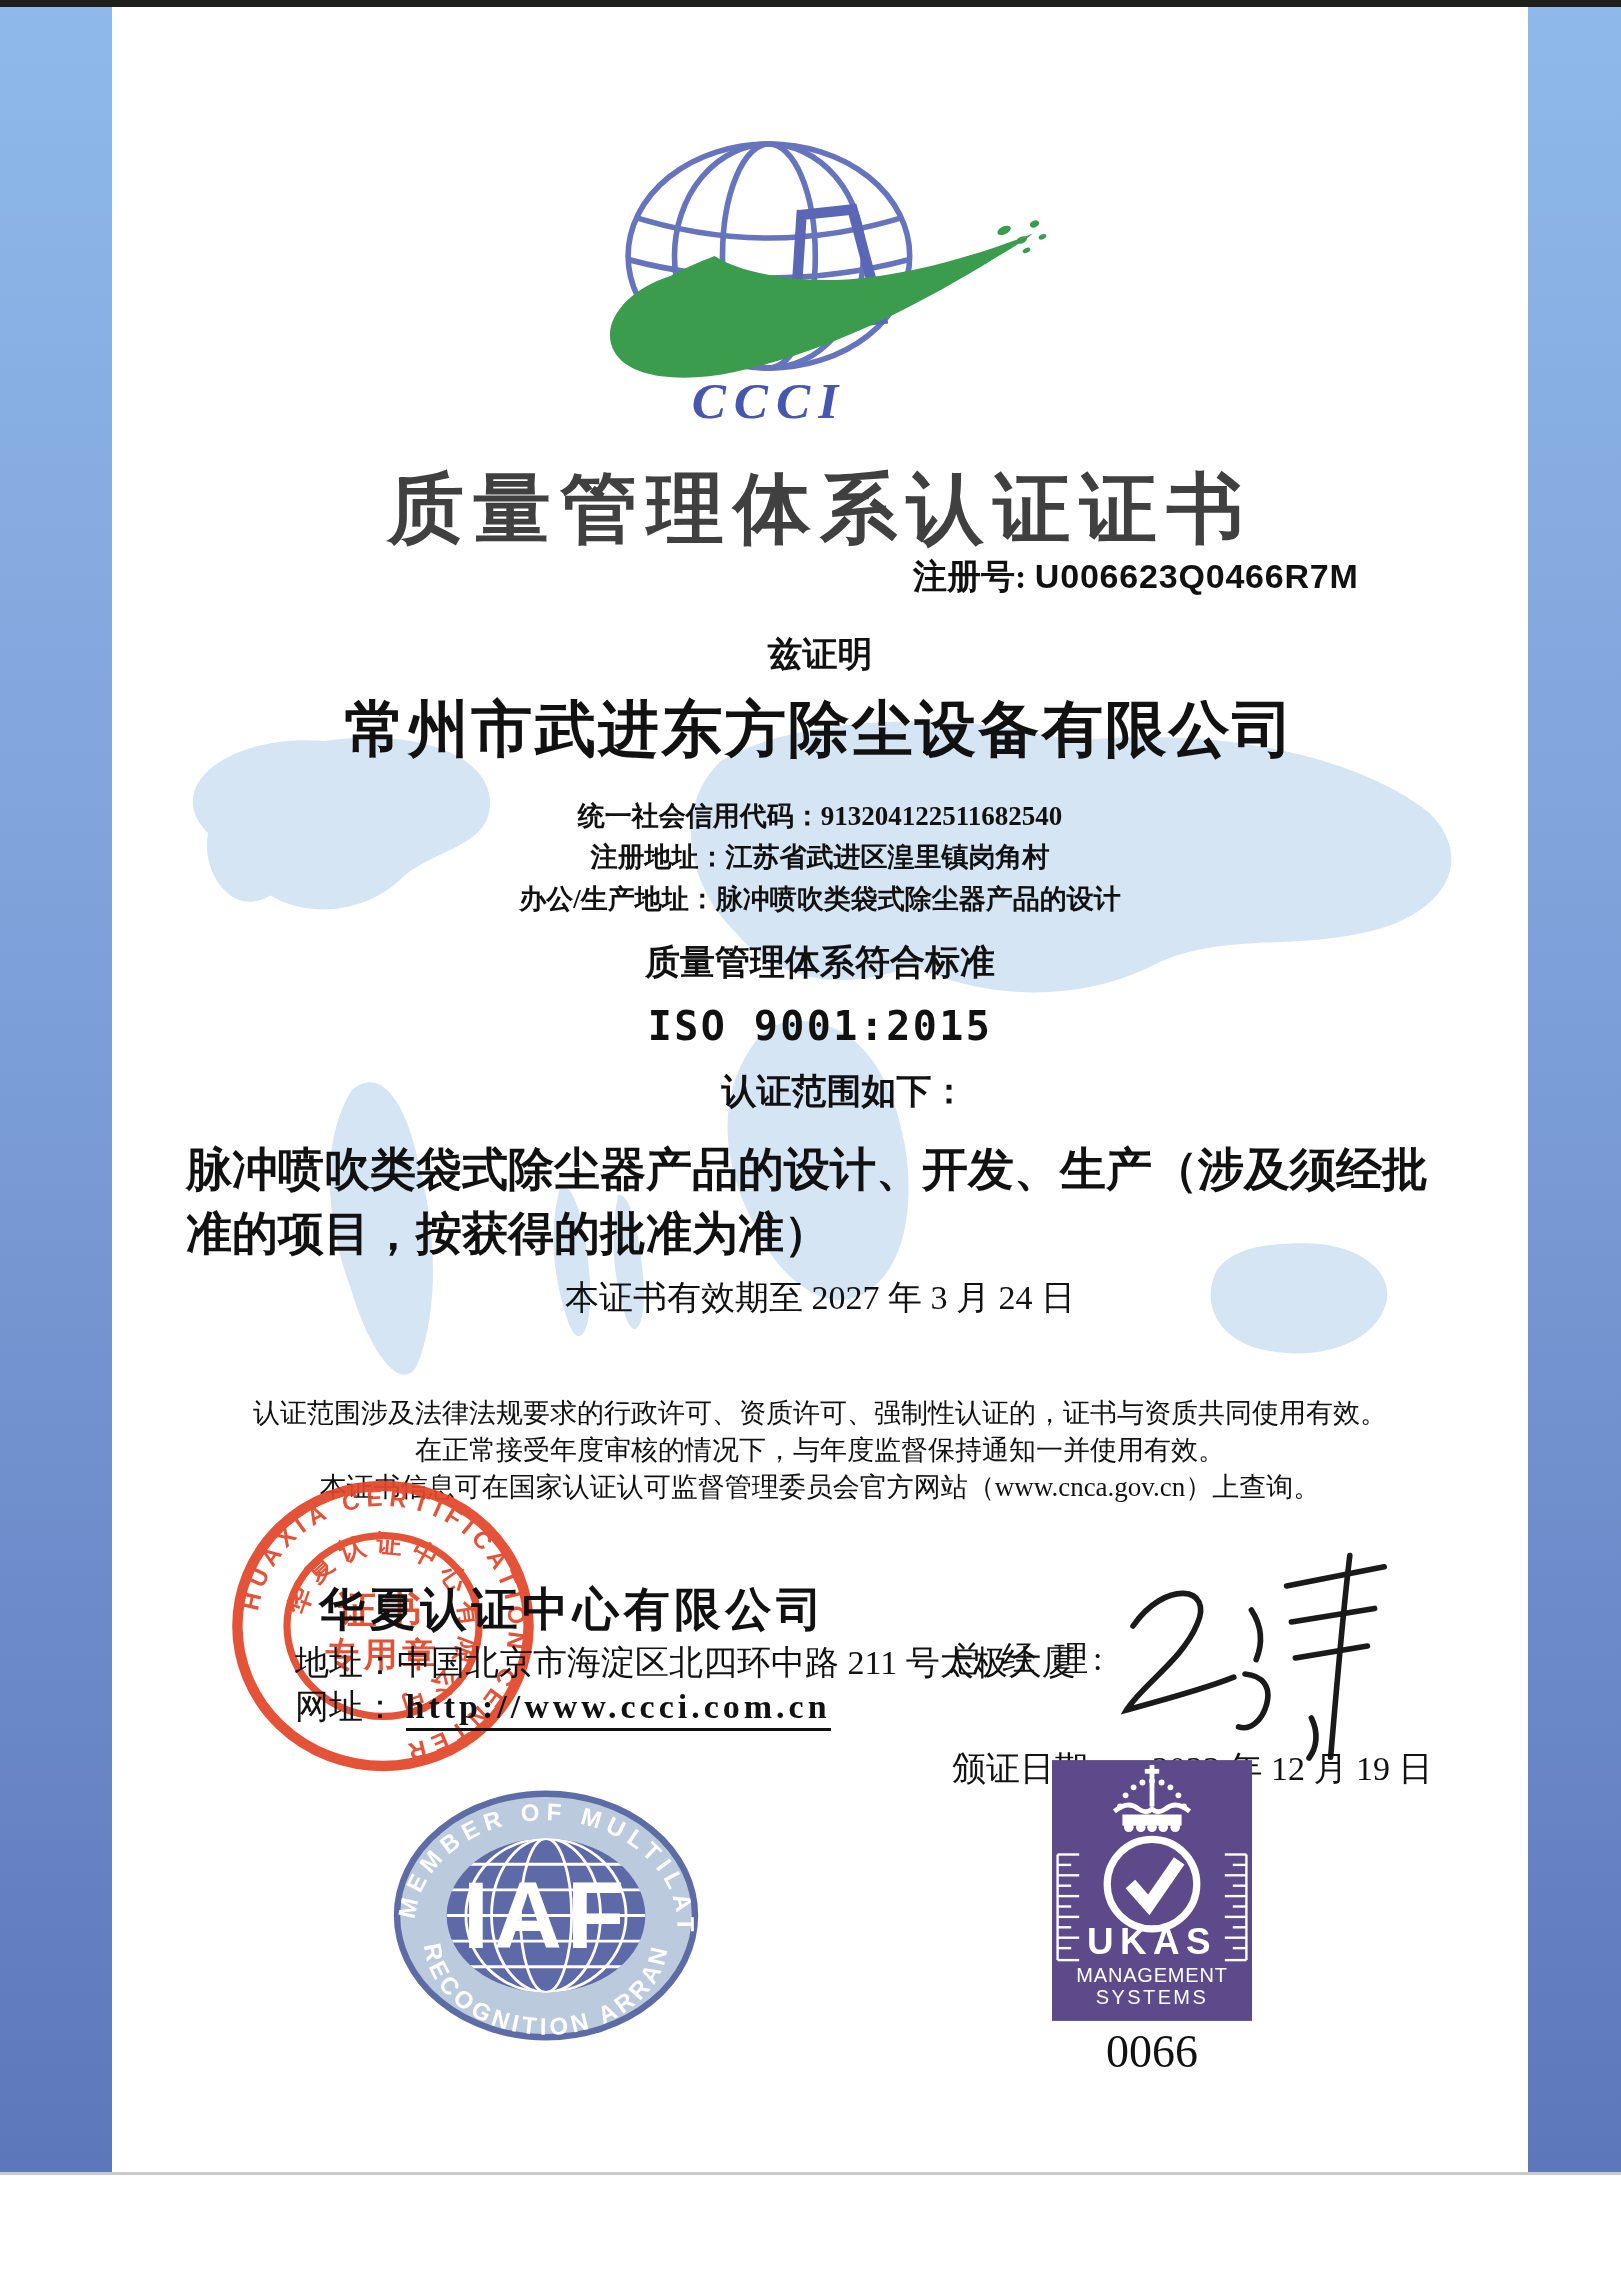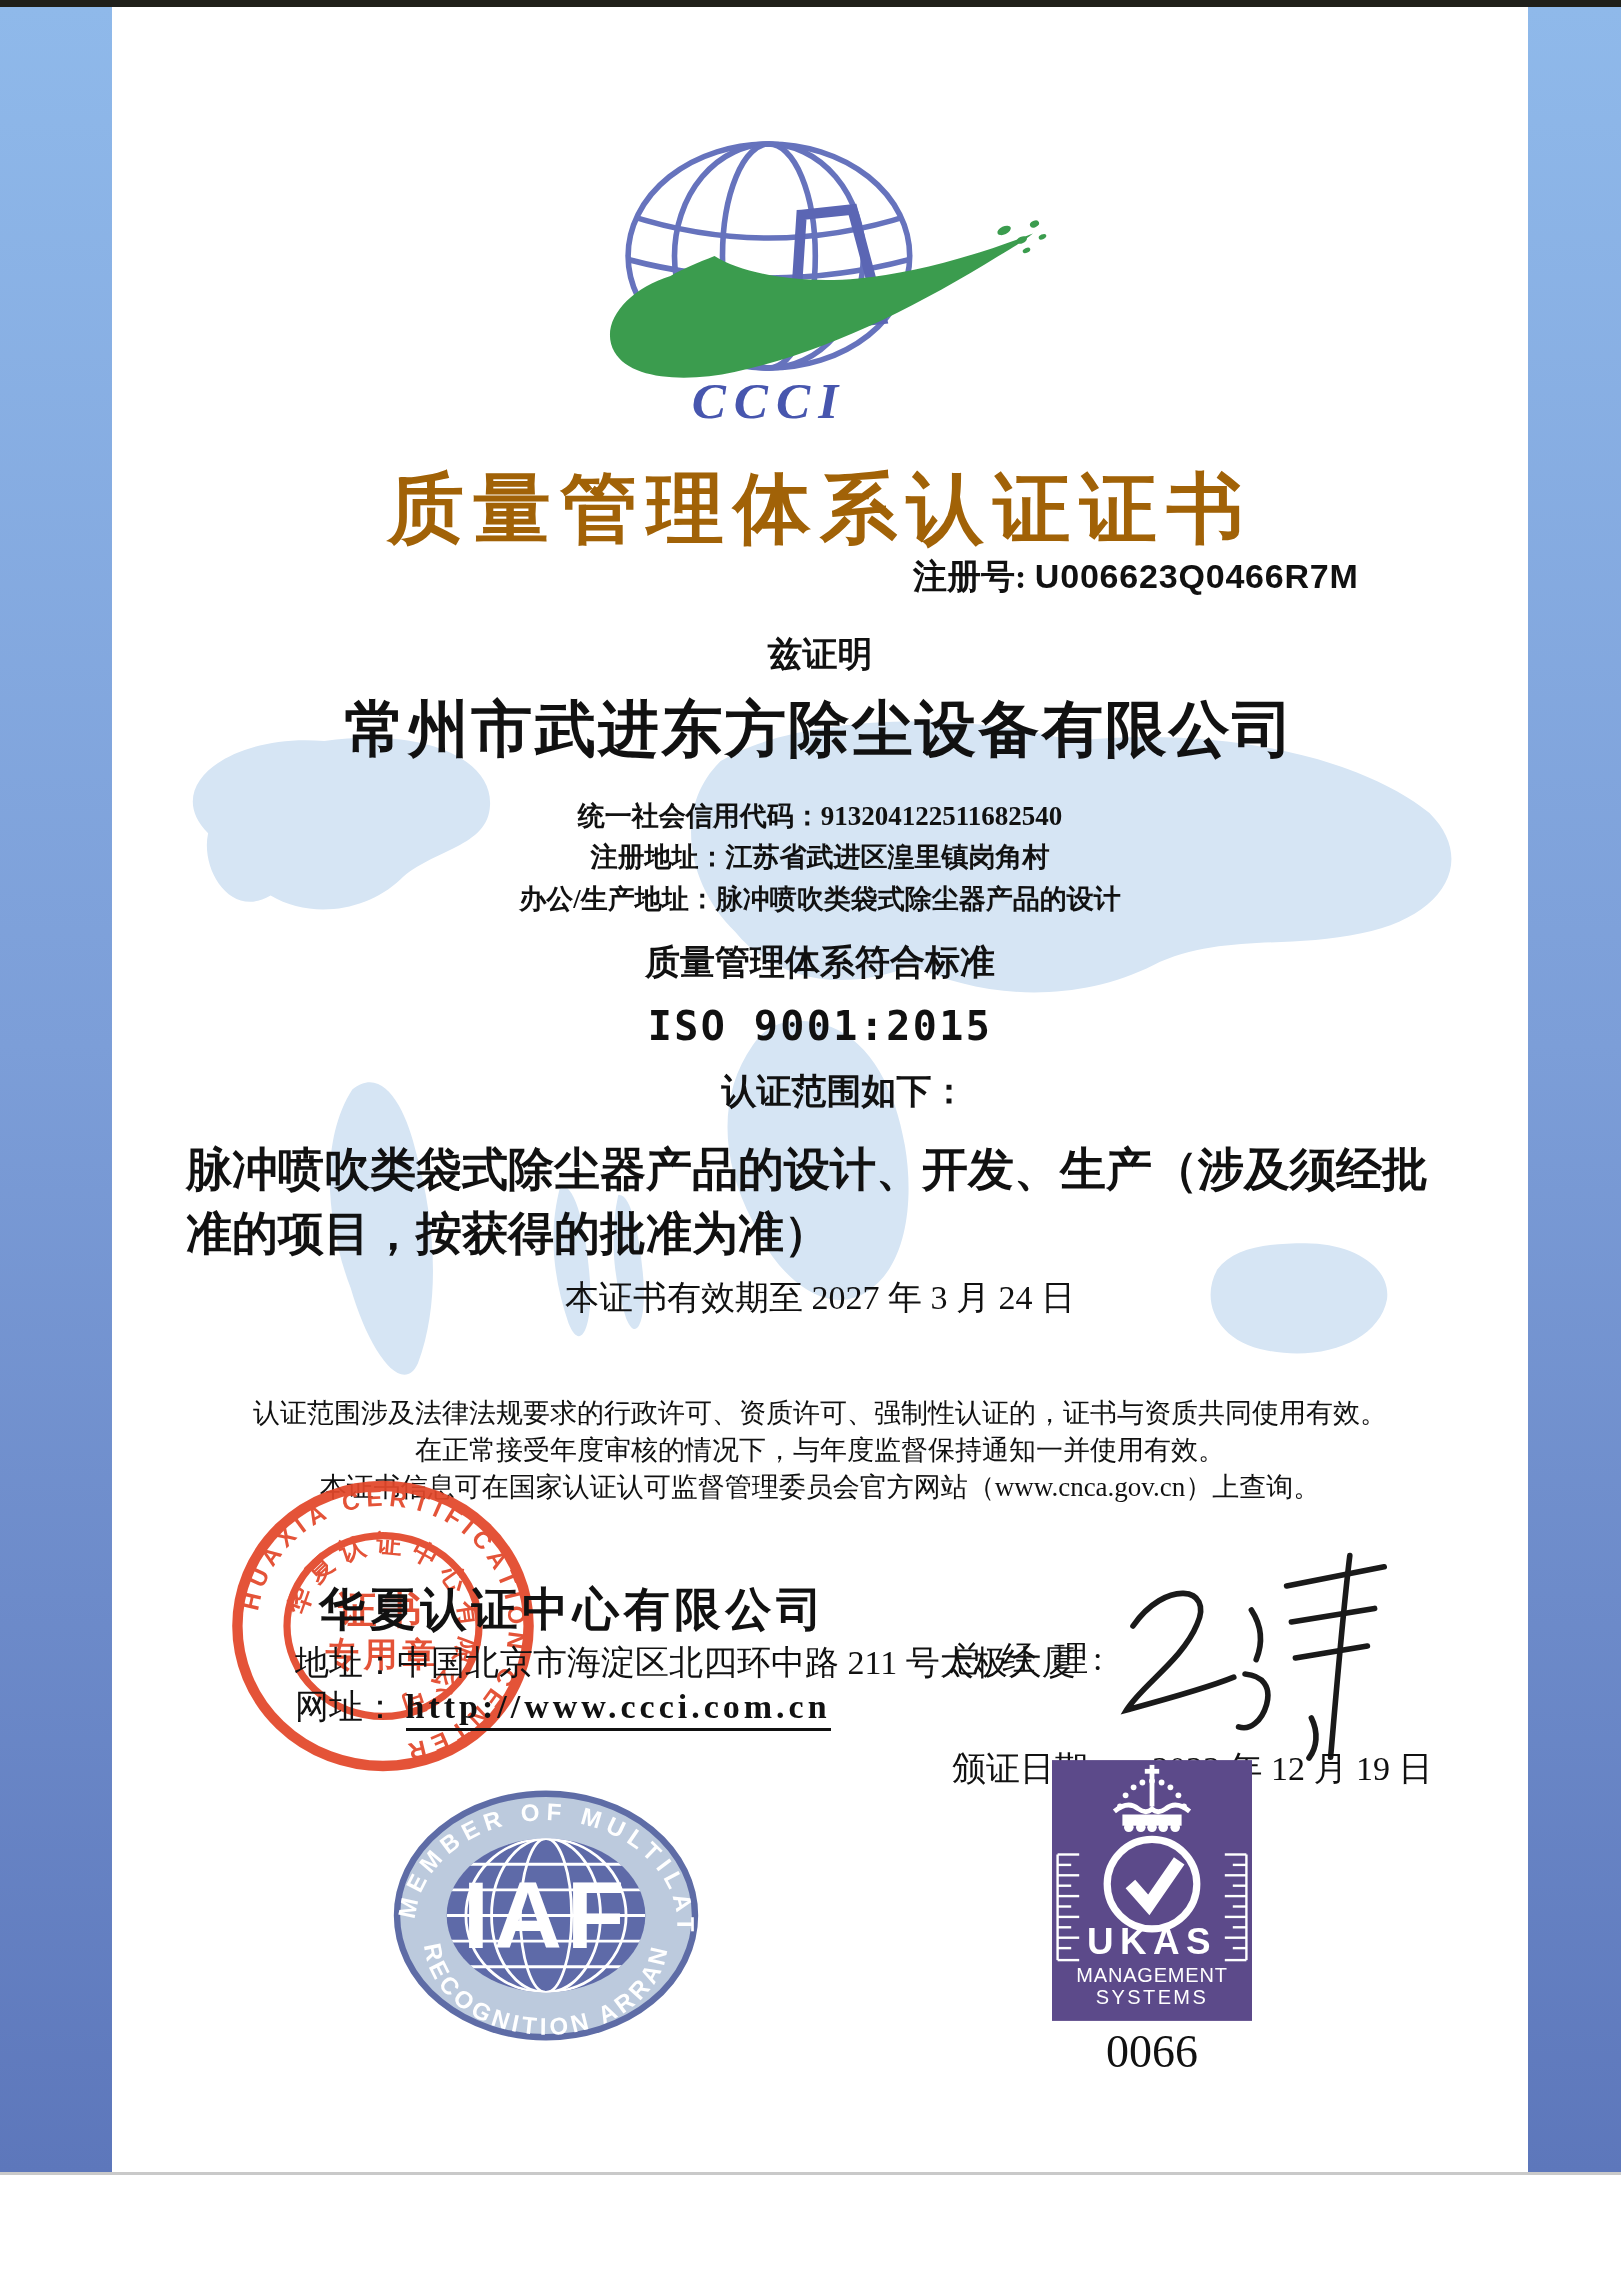--- a/index.html
+++ b/index.html
@@ -12,21 +12,21 @@
   .strip { position:absolute; top:7.2px; height:2165px; background:linear-gradient(180deg,#8fb9ea 0%,#7c9ed8 48%,#5d77bb 100%); }
   .strip.left  { left:0; width:112px; }
   .strip.right { left:1528px; width:93px; }
   .bottom-edge { position:absolute; left:0; top:2172px; width:1621px; height:3.2px; background:#c9c9c9; }
 
   .wm { position:absolute; left:112px; top:705px; z-index:0; }
 
   .cline { position:absolute; left:112px; width:1416px; text-align:center; z-index:1; }
   .abs   { position:absolute; z-index:1; }
 
-  .title { top:458px; font-size:77px; font-weight:800; letter-spacing:9.6px; color:#a16207; }
+  .title { top:458px; font-size:77px; font-weight:800; letter-spacing:9.6px; color:#404040; }
   .reg   { left:913px; top:554px; font-size:34px; font-weight:700; }
   .reg .val { font-family:"Liberation Sans", sans-serif; font-weight:700; letter-spacing:0.8px; }
 
   .stmt    { top:631px;  font-size:35px; font-weight:700; font-family:"Liberation Sans", sans-serif; }
   .company { top:689px;  font-size:61px; font-weight:800; font-family:"Liberation Sans", sans-serif; letter-spacing:2.4px; }
   .info    { font-size:27px;font-weight:bold; }
   .credit  { top:798px; }
   .regaddr { top:839px; }
   .offaddr { top:881px; }
 

